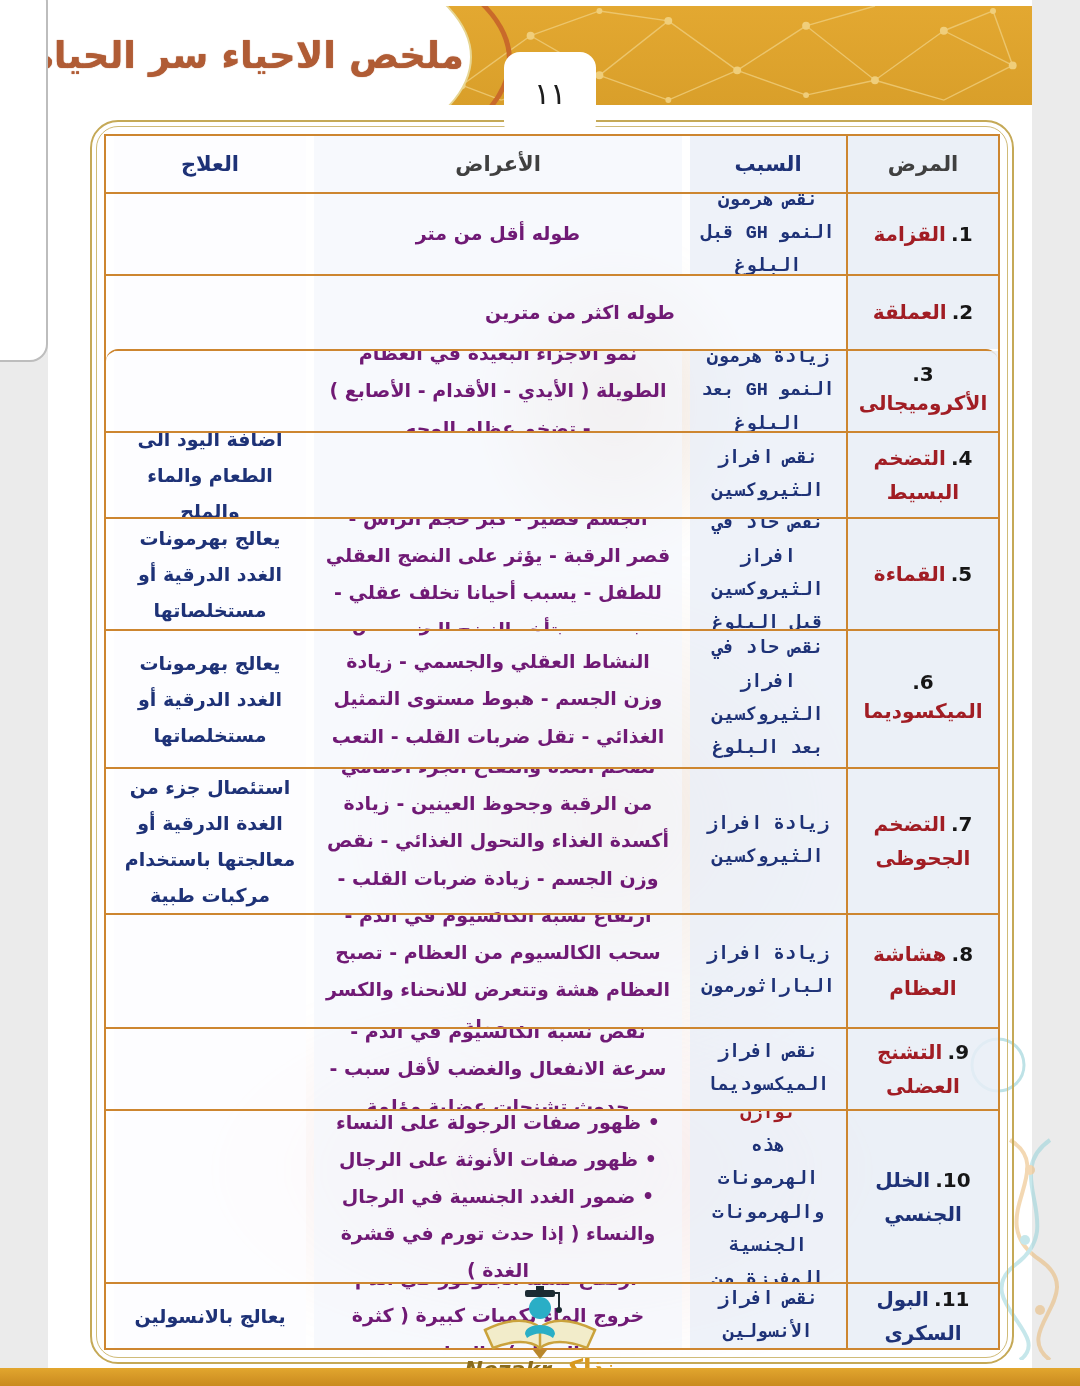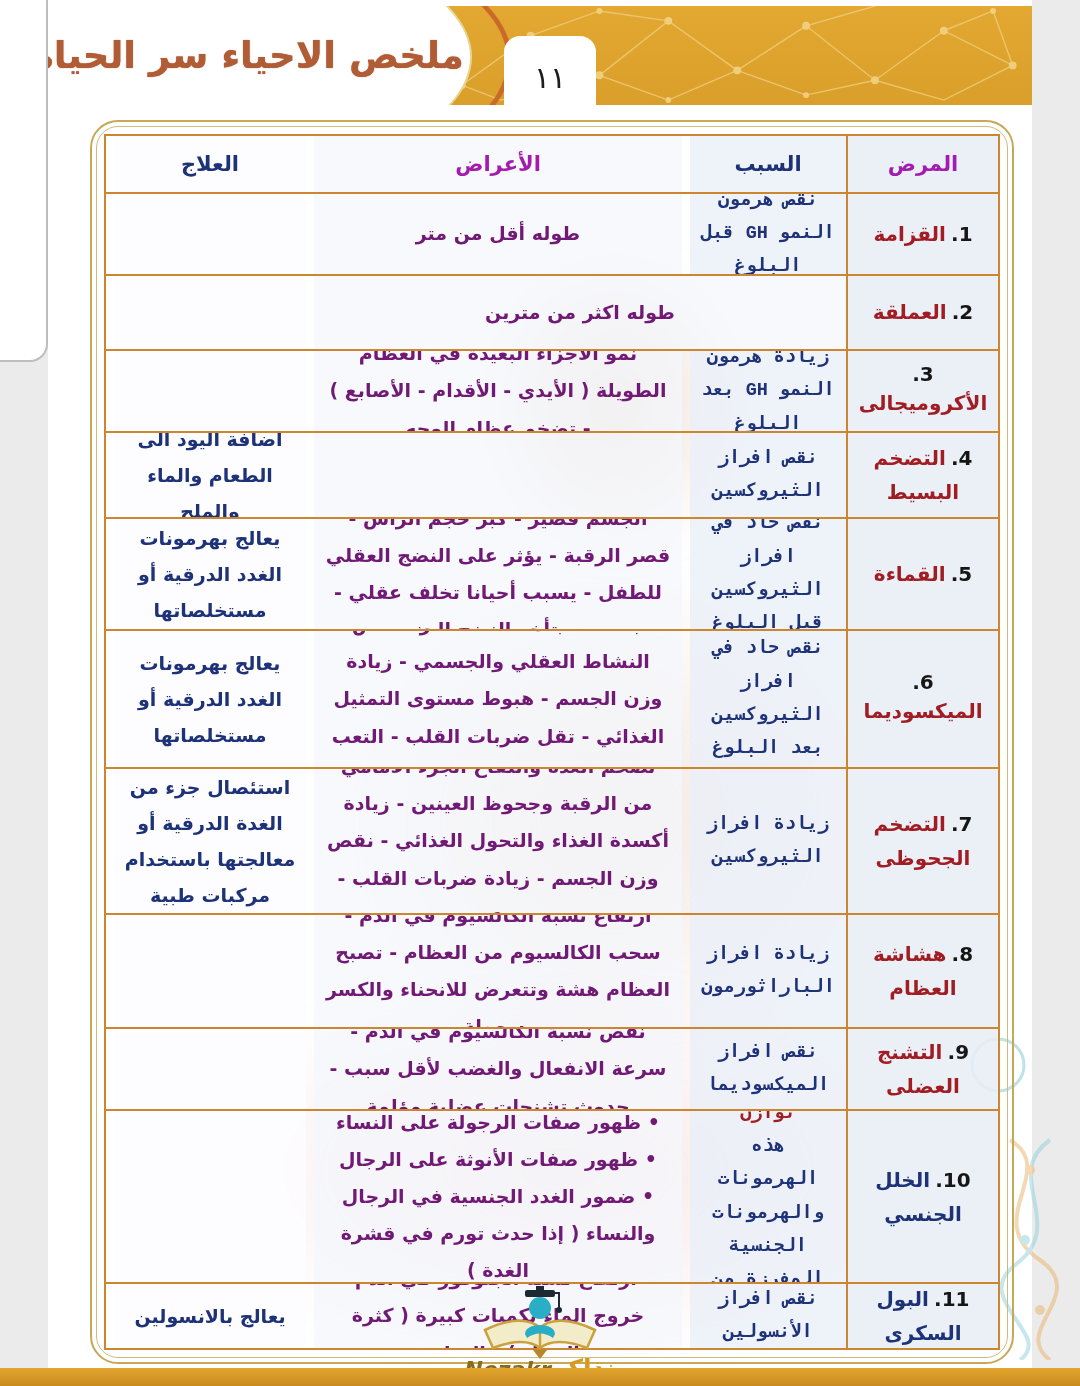--- a/index.html
+++ b/index.html
@@ -15,21 +15,21 @@
   
   .band{position:absolute;left:48px;top:6px;width:984px;height:99px;background:linear-gradient(180deg,#e3a831,#d99f2a);
     overflow:hidden;z-index:3;}
   .band svg.net{position:absolute;right:0;top:0;height:100%;width:60%;opacity:.85;}
   .curve-white{position:absolute;left:-140px;top:-76px;width:560px;height:250px;background:#fff;
     border-radius:50%;border:2px solid #e7d693;}
   .curve-orange{position:absolute;left:-146px;top:-84px;width:600px;height:266px;border-radius:50%;
     border:5px solid transparent;border-right-color:#c96a2a;}
   .band-title{position:absolute;right:auto;left:10px;top:0;width:380px;height:99px;display:flex;align-items:center;justify-content:center;
     color:#b05c35;font-weight:bold;font-size:37px;white-space:nowrap;text-shadow:0 0 1px #b05c35;}
-  .page-tab{position:absolute;left:504px;top:36px;width:92px;height:82px;background:#fff;
+  .page-tab{position:absolute;left:504px;top:52px;width:92px;height:82px;background:#fff;
     border-radius:16px 16px 10px 10px;z-index:4;display:flex;align-items:center;justify-content:center;
     font-size:30px;color:#1d1d1d;letter-spacing:3px;}
 
   
   .wm{position:absolute;z-index:1;filter:blur(14px);}
   .wm-head{left:470px;top:240px;width:290px;height:330px;border-radius:50%;
     background:radial-gradient(ellipse at center,rgba(196,150,112,.30),rgba(196,150,112,0) 70%);}
   .wm-body{left:330px;top:560px;width:560px;height:520px;border-radius:45%;
     background:radial-gradient(ellipse at center,rgba(205,165,135,.26),rgba(205,165,135,0) 72%);}
   .wm-shirt{left:180px;top:980px;width:760px;height:380px;border-radius:40%;
@@ -47,23 +47,23 @@
   .row:first-child{border-top:none;}
   .cell{box-sizing:border-box;display:flex;align-items:center;justify-content:center;
     text-align:center;padding:4px 10px;overflow:hidden;}
   .cell + .cell{border-right:none;border-left:none;margin-left:8px;}
   .c-disease{width:152px;background:rgba(231,237,246,.85);border-left:2px solid #cd8630;}
   .c-cause{width:156px;background:rgba(234,239,247,.80);border-left:2px solid #cd8630;}
   .c-sympt{flex:1;background:rgba(244,247,252,.72);border-left:2px solid #cd8630;}
   .c-treat{width:192px;background:rgba(253,253,255,.78);}
   .hdr{height:62px;}
   .hdr .cell{font-size:21px;font-weight:bold;}
-  .hdr .c-disease,.hdr .c-sympt{color:#a21caf;}
+  .hdr .c-disease,.hdr .c-sympt{color:#404040;}
   .hdr .c-cause,.hdr .c-treat{color:#1e3277;}
-  .r1{height:82px;}.r2{height:84px;}.r3{height:82px;}.r4{height:86px;}.r5{height:112px;}
+  .r1{height:82px;}.r2{height:84px;}.r3{height:82px;border-radius:12px;}.r4{height:86px;}.r5{height:112px;}
   .r6{height:138px;}.r7{height:146px;}.r8{height:114px;}.r9{height:82px;}.r10{height:173px;}.r11{height:66px;}
   .no{color:#161616;font-weight:bold;font-size:20px;}
   .dname{color:#a11d24;font-weight:bold;font-size:20px;line-height:1.7;text-align:right;}
   .dname.navy{color:#1e3277;}
   .cause-txt{color:#1e3277;font-weight:bold;font-size:18.5px;line-height:1.8;font-family:Liberation Mono, monospace;}
   .cause-lead{display:block;color:#a11d24;font-weight:bold;font-size:18.5px;line-height:1.8;}
   .sympt-txt{color:#701a75;font-weight:bold;font-size:19px;line-height:1.95;white-space:pre-line;}
   .treat-txt{color:#1e3277;font-weight:bold;font-size:19px;line-height:1.9;}
 
   

